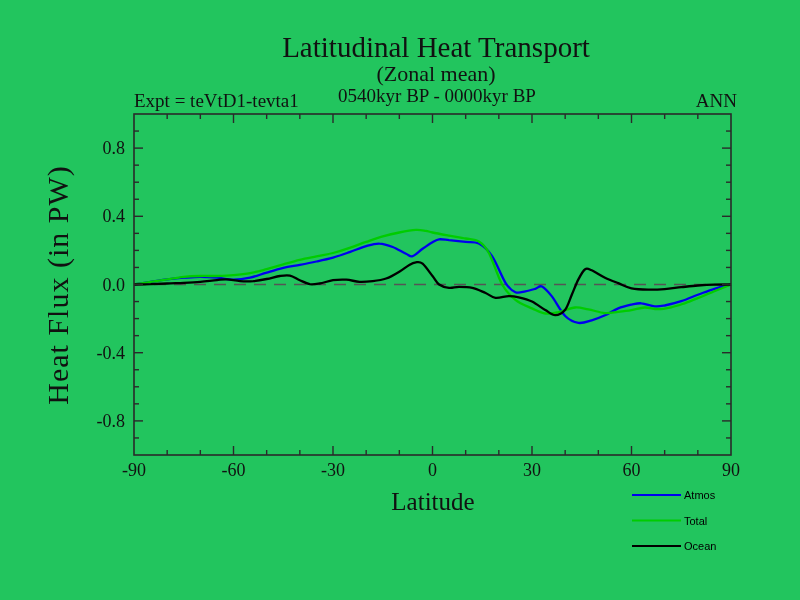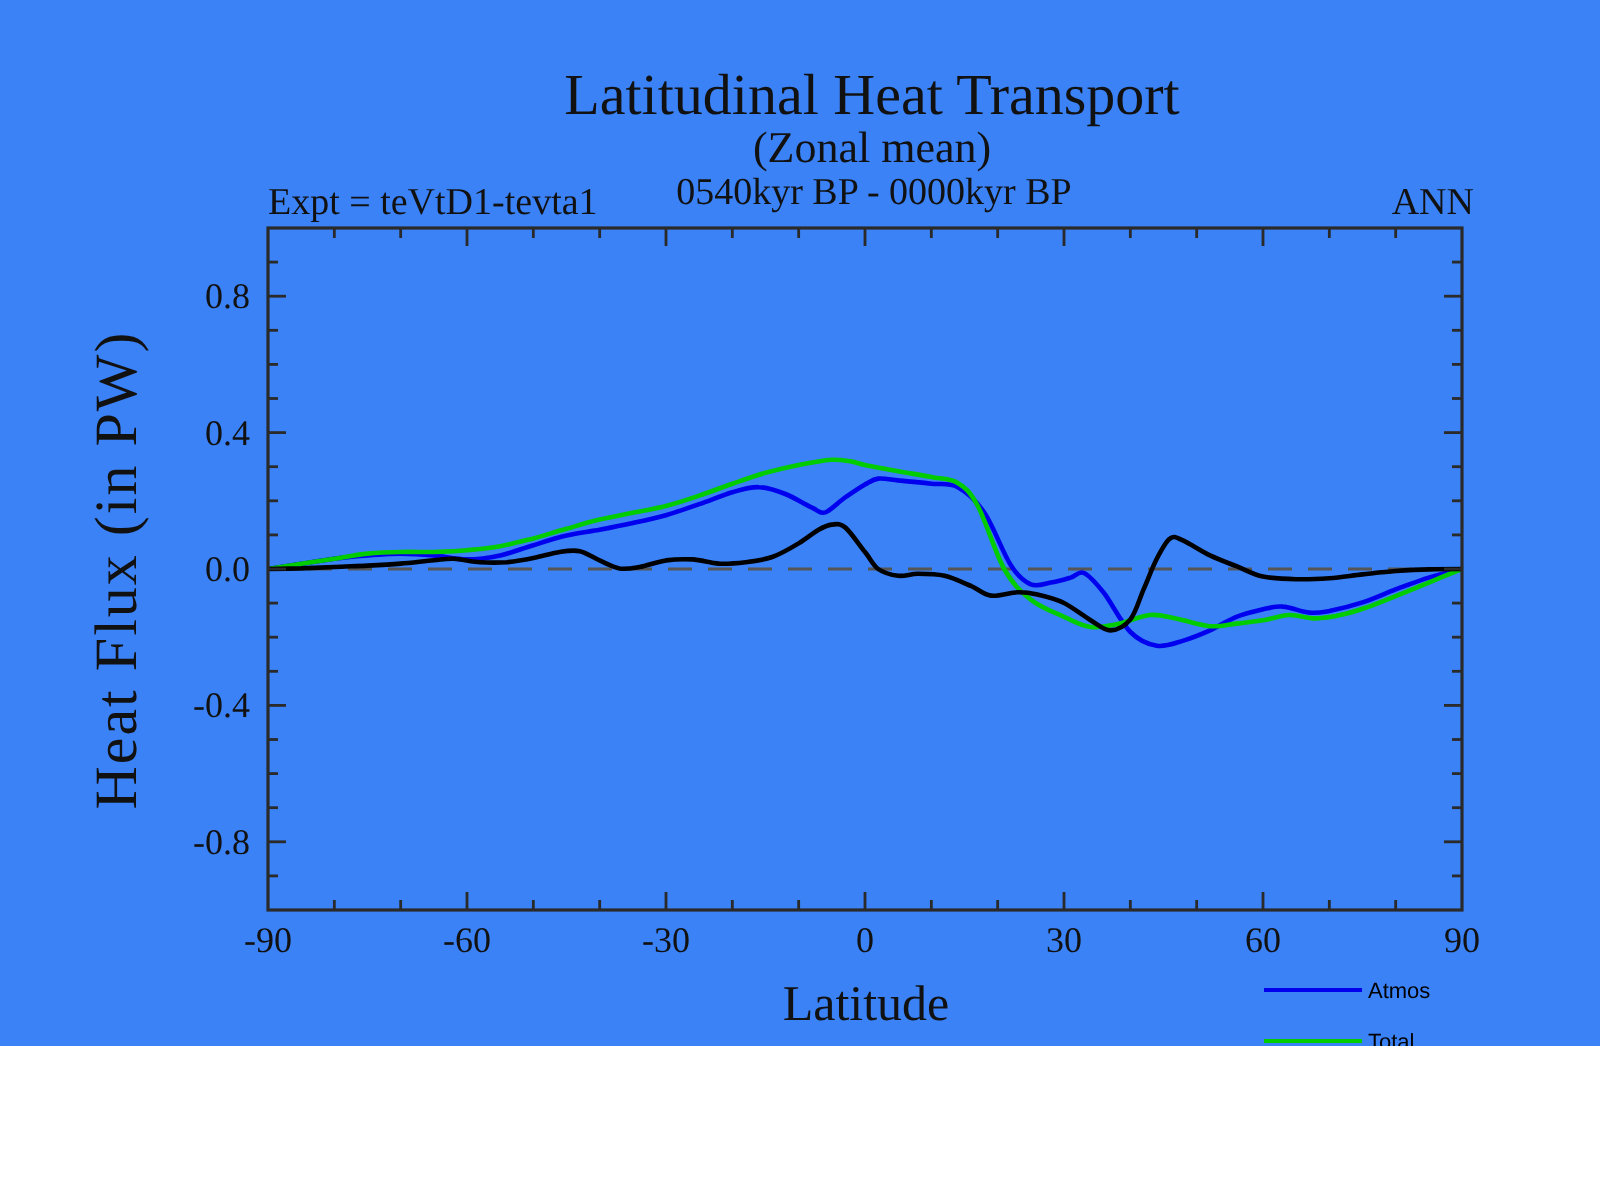--- a/index.html
+++ b/index.html
@@ -1,16 +1,16 @@
 <!DOCTYPE html>
 <html><head>
 <meta charset="utf-8">
 <style>
   html,body{margin:0;padding:0;background:#ffffff;}
-  #stage{position:relative;width:800px;height:523px;background:#3b82f6;overflow:hidden;}
+  #stage{position:relative;width:800px;height:600px;background:#22c55e;overflow:hidden;}
   svg{display:block;}
   text{fill:#111;}
   .title    {font:29px "Liberation Serif","DejaVu Serif",serif; text-anchor:middle;}
   .subtitle {font:22px "Liberation Serif","DejaVu Serif",serif; text-anchor:middle;}
   .period   {font:19px "Liberation Serif","DejaVu Serif",serif; text-anchor:middle;}
   .expt     {font:19px "Liberation Serif","DejaVu Serif",serif; text-anchor:start;}
   .season   {font:19px "Liberation Serif","DejaVu Serif",serif; text-anchor:end;}
   .xlabel   {font:25px "Liberation Serif","DejaVu Serif",serif; text-anchor:middle;}
   .ylabel   {font:30px "Liberation Serif","DejaVu Serif",serif; text-anchor:middle; letter-spacing:1px;}
   .ticklabel{font:18px "Liberation Serif","DejaVu Serif",serif; text-anchor:middle;}

